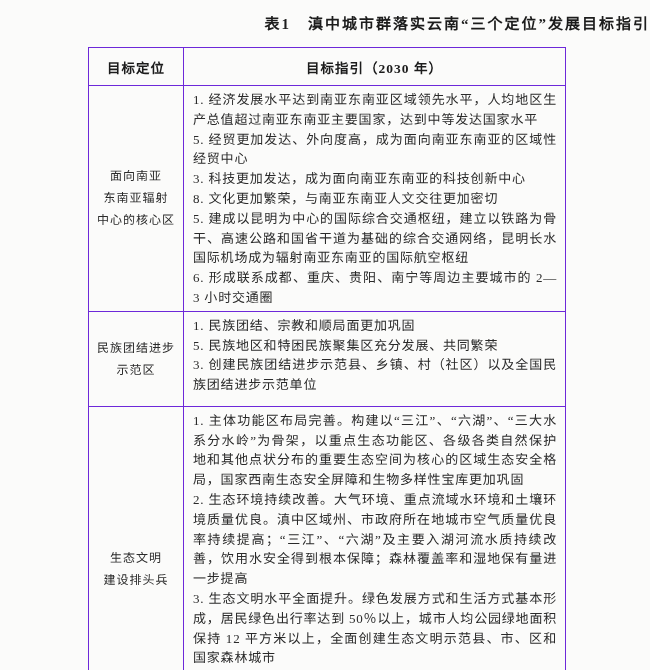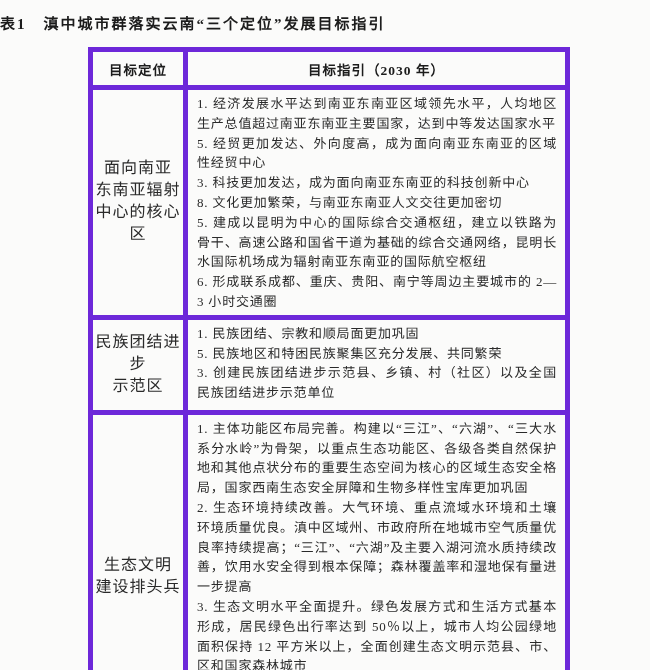--- a/index.html
+++ b/index.html
@@ -10,59 +10,58 @@
     color: #2a2a2a;
     overflow: hidden;
   }
   .page {
     position: relative;
     width: 650px; height: 670px;
   }
   .doc-title {
     position: absolute;
     top: 12px; left: 0; right: 0;
-    text-align: left;
+    text-align: right;
     font-size: 15px;
     font-weight: bold;
     letter-spacing: 2px;
     color: #1c1c1c;
   }
   table.goals-table {
     position: absolute;
     left: 88px; top: 47px;
     width: 477px;
     border-collapse: collapse;
     table-layout: fixed;
   }
   .goals-table td, .goals-table th {
-    border: 5px solid #6d28d9;
+    border: 1px solid #6d28d9;
     overflow: hidden;
   }
   .col-position { width: 95px; }
   .col-guidance { width: 382px; }
   tr.header-row { height: 38px; }
   tr.row-core   { height: 207px; }
   tr.row-unity  { height: 95px; }
   tr.row-eco    { height: 276px; }
   .header-cell {
     text-align: center;
     vertical-align: middle;
     font-size: 13.5px;
     font-weight: bold;
     letter-spacing: 1px;
     color: #1c1c1c;
   }
   .label-cell {
     text-align: center;
     vertical-align: middle;
-    font-size: 16px;
+    font-size: 12px;
     line-height: 22px;
     letter-spacing: 1px;
     white-space: pre-line;
-    font-family: Liberation Mono, monospace;
   }
   .content-cell {
     vertical-align: top;
     padding: 4px 8px 3px 9px;
     font-size: 13px;
     line-height: 19.8px;
     letter-spacing: 0.8px;
     text-align: justify;
   }
   .content-cell p { margin: 0; }

